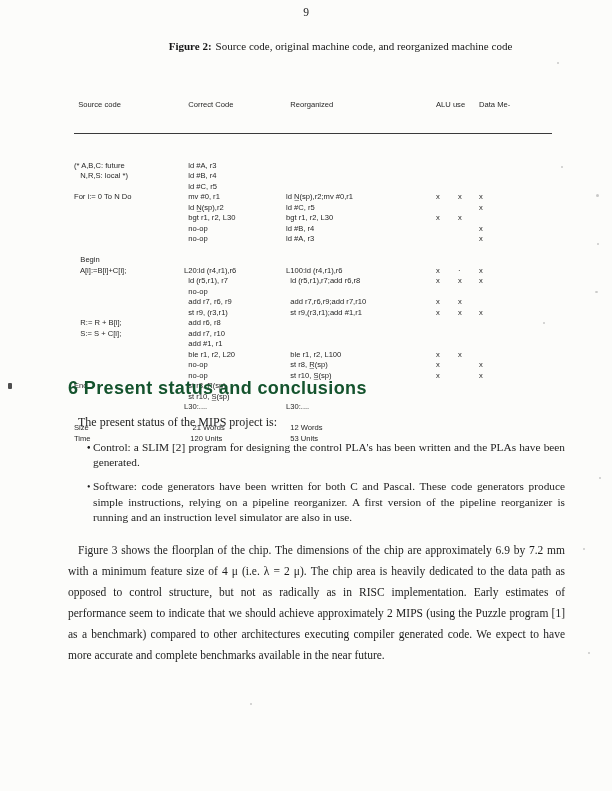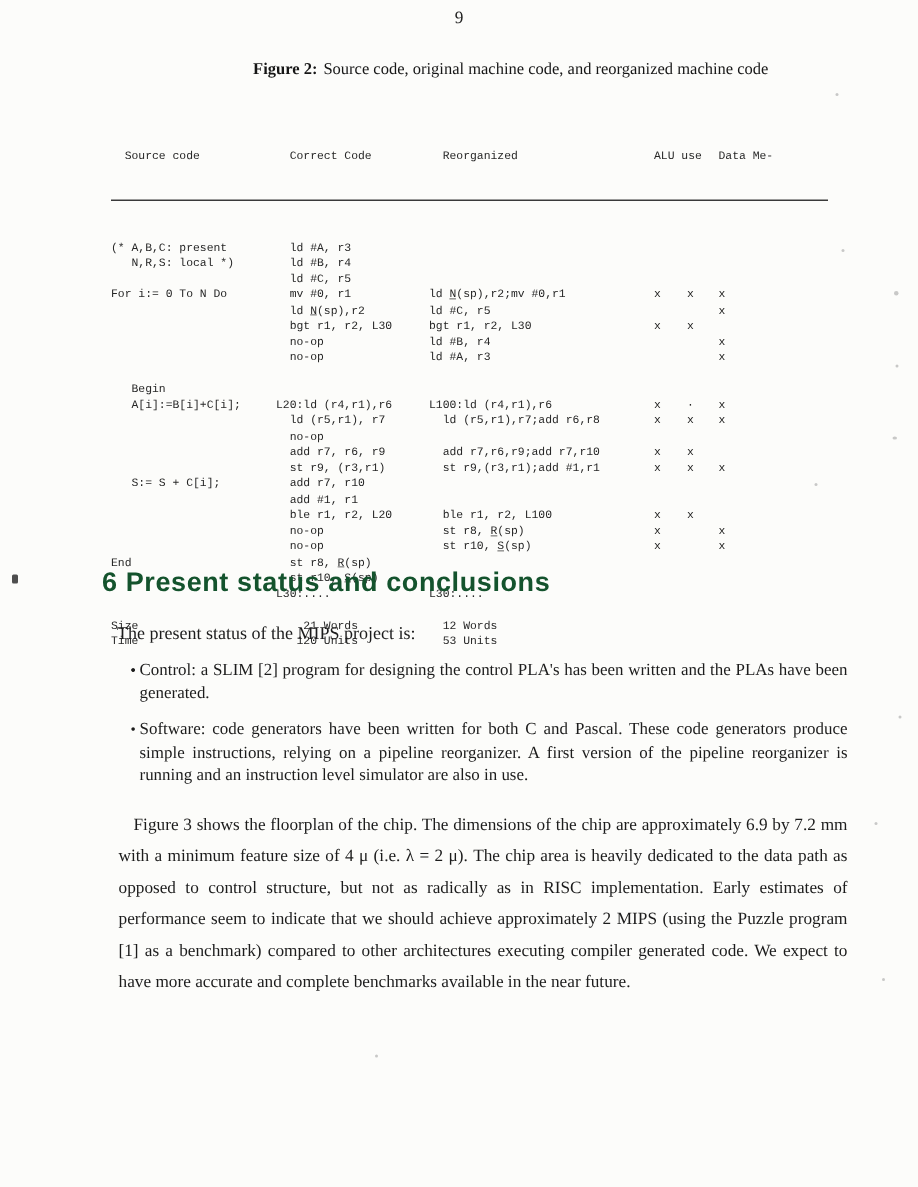--- a/index.html
+++ b/index.html
@@ -9,40 +9,40 @@
     font-family:"Liberation Serif", serif;
   }
   
   .pageno{position:absolute;top:6px;left:0;width:612px;text-align:center;
     font-size:11.5px;color:#222;}
   
   .figure{position:absolute;top:40px;left:74px;width:478px;}
   .caption{font-size:11px;text-align:center;padding-left:55px;margin-bottom:6px;
     color:#161616;white-space:nowrap;}
   .caption b{margin-right:4px;}
-  .code{font-family:Liberation Mono, monospace;font-size:7.6px;line-height:10.5px;
+  .code{font-family:Liberation Sans, sans-serif;font-size:7.6px;line-height:10.5px;
     color:#262626;white-space:pre;}
   .thead{border-bottom:1px solid #3a3a3a;padding-bottom:1px;margin-bottom:6px;}
   .hline,.trow{display:flex;}
   .c{flex:none;white-space:pre;overflow:visible;}
   .w-src{width:110px}.w-cor{width:102px}.w-reo{width:150px}
   .w-od{width:22px}.w-ex{width:21px}.w-mem{width:73px}.w-alu{width:43px}
   .trow.gap{margin-top:10.5px;align-items:center;}
   
   .section{position:absolute;top:378px;left:68px;width:497px;}
   .heading{font-family:"Liberation Sans", sans-serif;font-weight:bold;
     font-size:18px;letter-spacing:.4px;margin:0;color:#14532d;}
   .intro{font-size:12px;margin:16px 0 0 0;text-indent:10px;}
   ul.bullets{list-style:none;margin:10px 0 0 0;padding:0;}
   ul.bullets li{position:relative;padding-left:25px;margin-top:9px;
     font-size:11.3px;line-height:15.2px;text-align:justify;}
   ul.bullets li:first-child{margin-top:0;}
   ul.bullets .bdot{position:absolute;left:19px;top:0;font-size:10px;}
   .closing{font-size:11.5px;line-height:21px;text-align:justify;
-    text-indent:10px;margin:15px 0 0 11px;}
+    text-indent:10px;margin:15px 0 0 0;}
   
   .noise{position:absolute;background:#8a8a8a;border-radius:50%;opacity:.45;}
   .noise.dark{background:#3b3b3b;border-radius:1px;opacity:.9;}
 </style>
 </head>
 <body>
 
 <div class="pageno">9</div>
 
 <div class="figure">
@@ -52,21 +52,21 @@
     <div class="thead">
       <div class="hline">
         <span class="c w-src">  Source code</span>
         <span class="c w-cor">  Correct Code</span>
         <span class="c w-reo">  Reorganized</span>
         <span class="c w-alu">ALU use</span>
         <span class="c w-mem">Data Me-</span>
       </div>
     </div>
     <div><div class="trow">
-    <span class="c w-src">(* A,B,C: present</span>
+    <span class="c w-src">(* A,B,C: future</span>
     <span class="c w-cor">  ld #A, r3</span>
     <span class="c w-reo"></span>
     <span class="c w-od"></span>
     <span class="c w-ex"></span>
     <span class="c w-mem"></span>
   </div><div class="trow">
     <span class="c w-src">   N,R,S: local *)</span>
     <span class="c w-cor">  ld #B, r4</span>
     <span class="c w-reo"></span>
     <span class="c w-od"></span>
@@ -149,20 +149,27 @@
     <span class="c w-od">x</span>
     <span class="c w-ex">x</span>
     <span class="c w-mem"></span>
   </div><div class="trow">
     <span class="c w-src"></span>
     <span class="c w-cor">  st r9, (r3,r1)</span>
     <span class="c w-reo">  st r9,(r3,r1);add #1,r1</span>
     <span class="c w-od">x</span>
     <span class="c w-ex">x</span>
     <span class="c w-mem">x</span>
+  </div><div class="trow">
+    <span class="c w-src">   R:= R + B[i];</span>
+    <span class="c w-cor">  add r6, r8</span>
+    <span class="c w-reo"></span>
+    <span class="c w-od"></span>
+    <span class="c w-ex"></span>
+    <span class="c w-mem"></span>
   </div><div class="trow">
     <span class="c w-src">   S:= S + C[i];</span>
     <span class="c w-cor">  add r7, r10</span>
     <span class="c w-reo"></span>
     <span class="c w-od"></span>
     <span class="c w-ex"></span>
     <span class="c w-mem"></span>
   </div><div class="trow">
     <span class="c w-src"></span>
     <span class="c w-cor">  add #1, r1</span>

